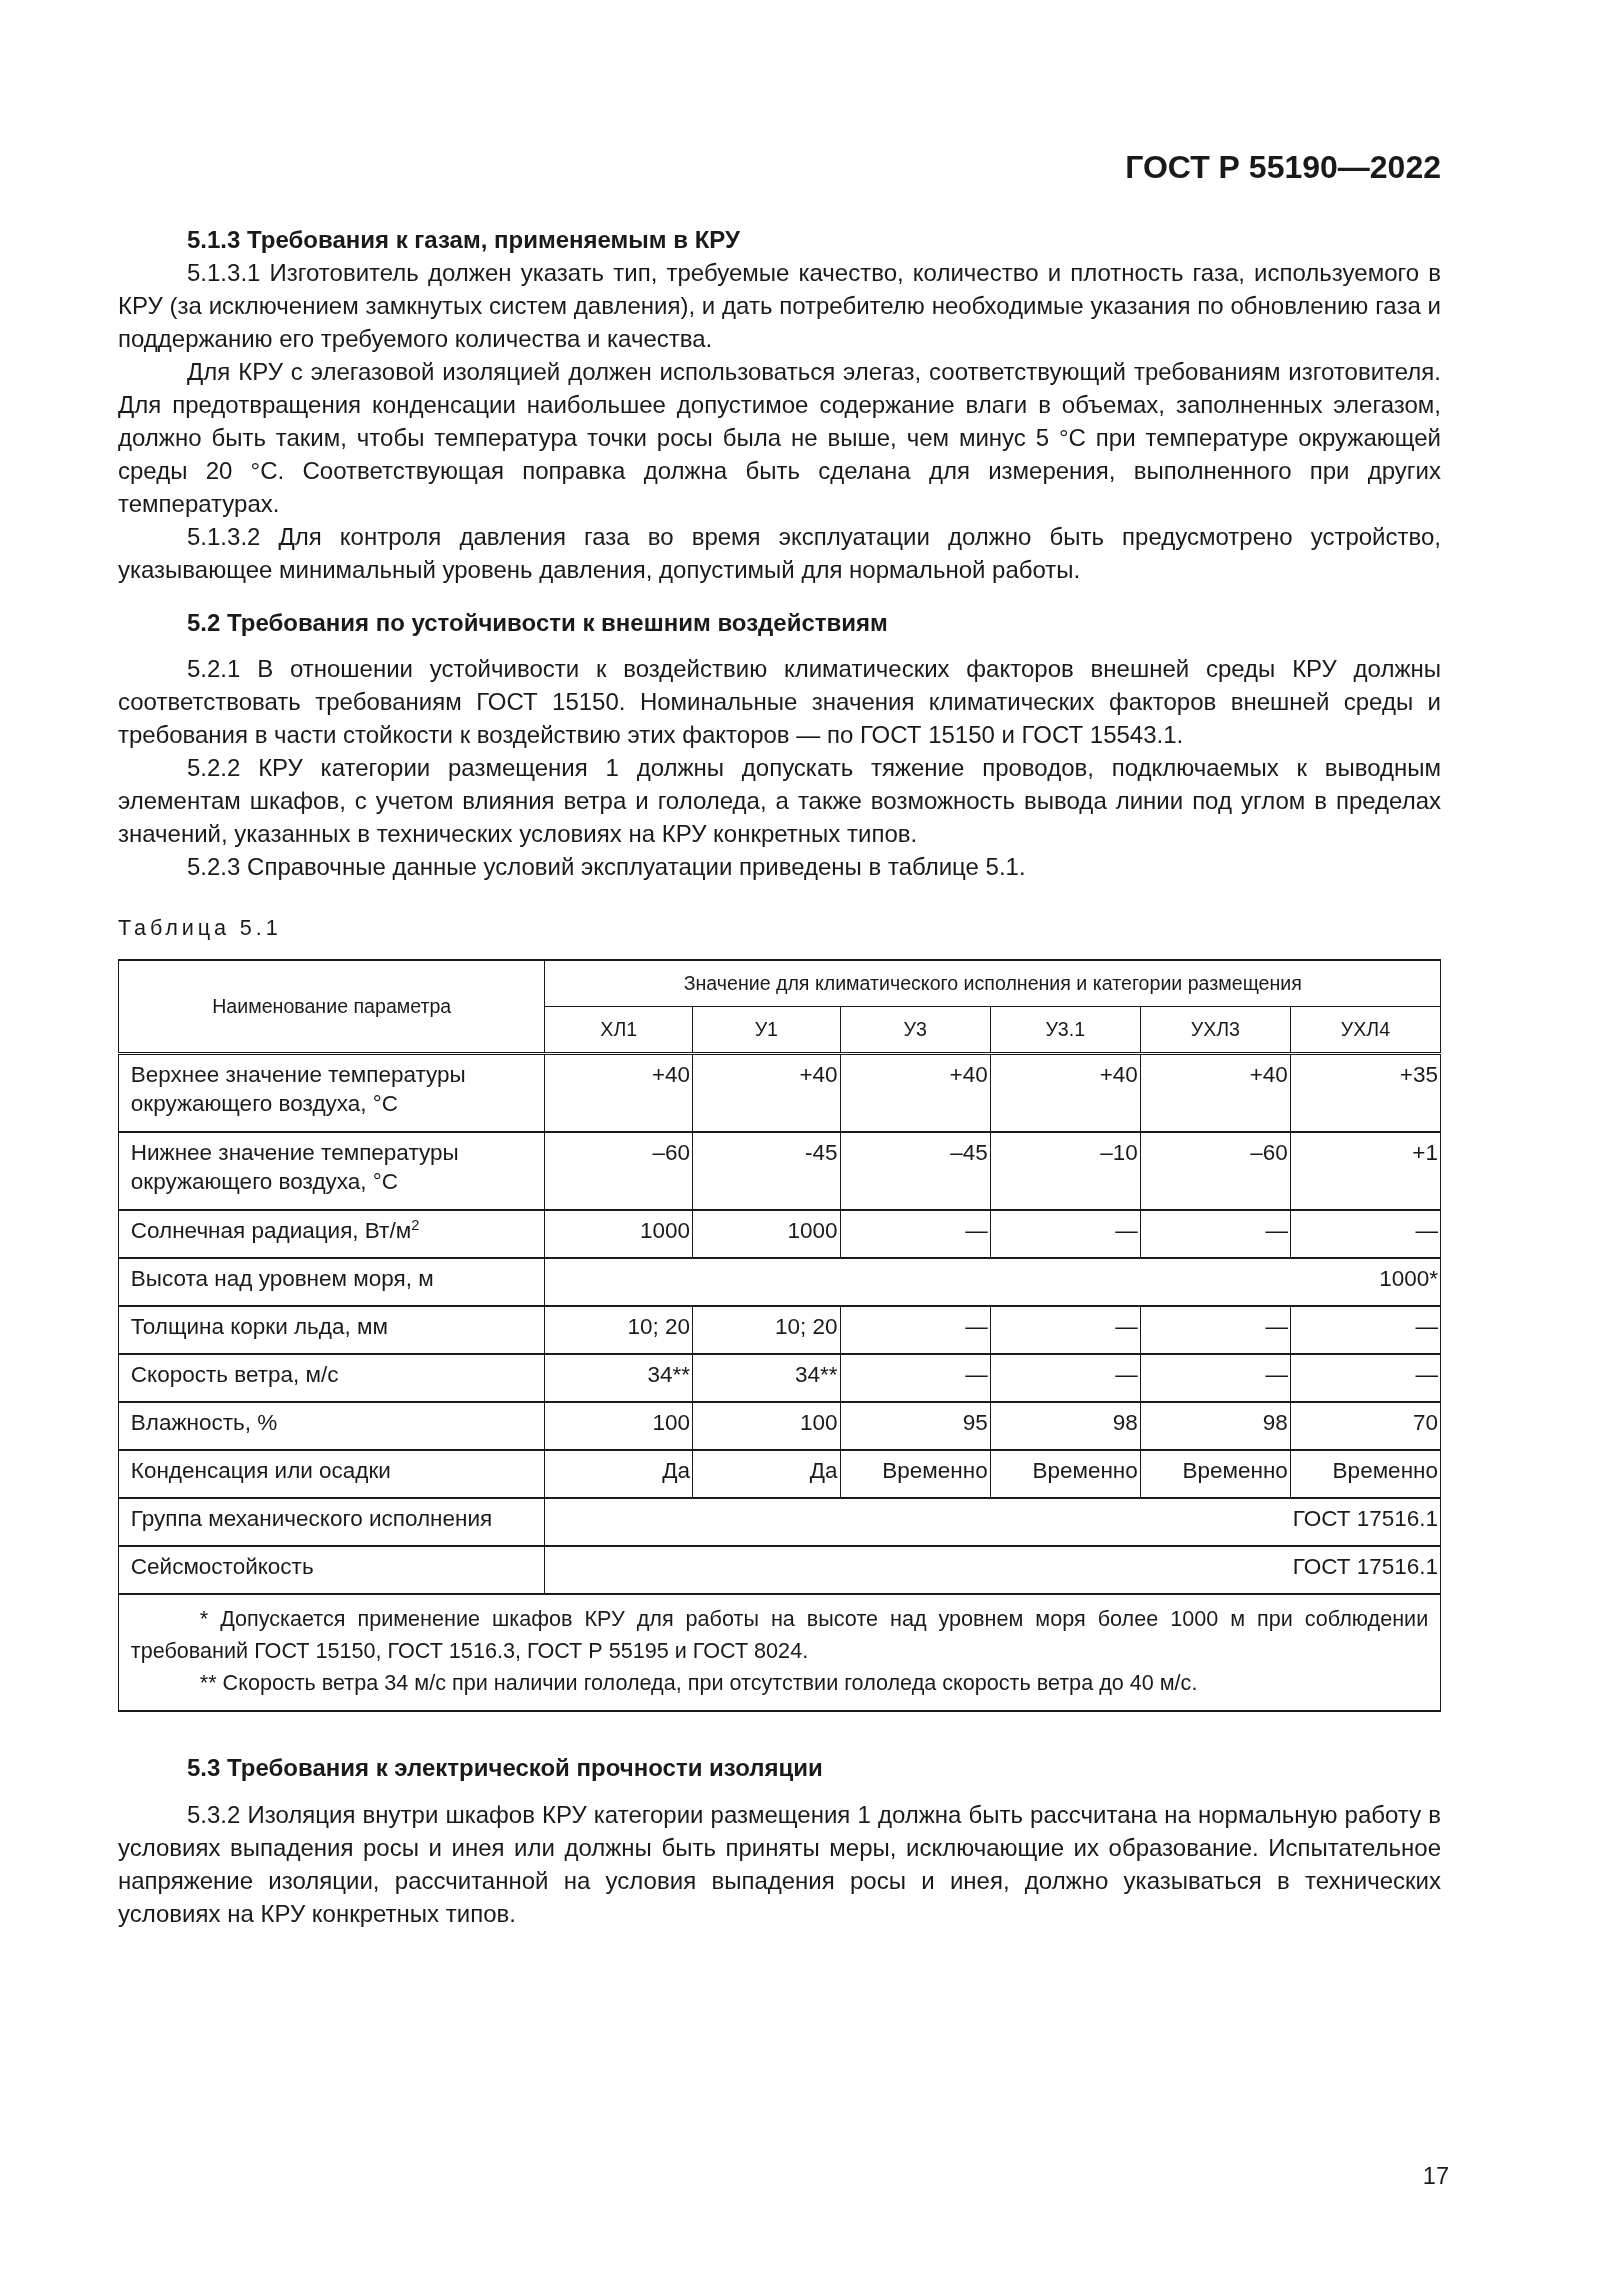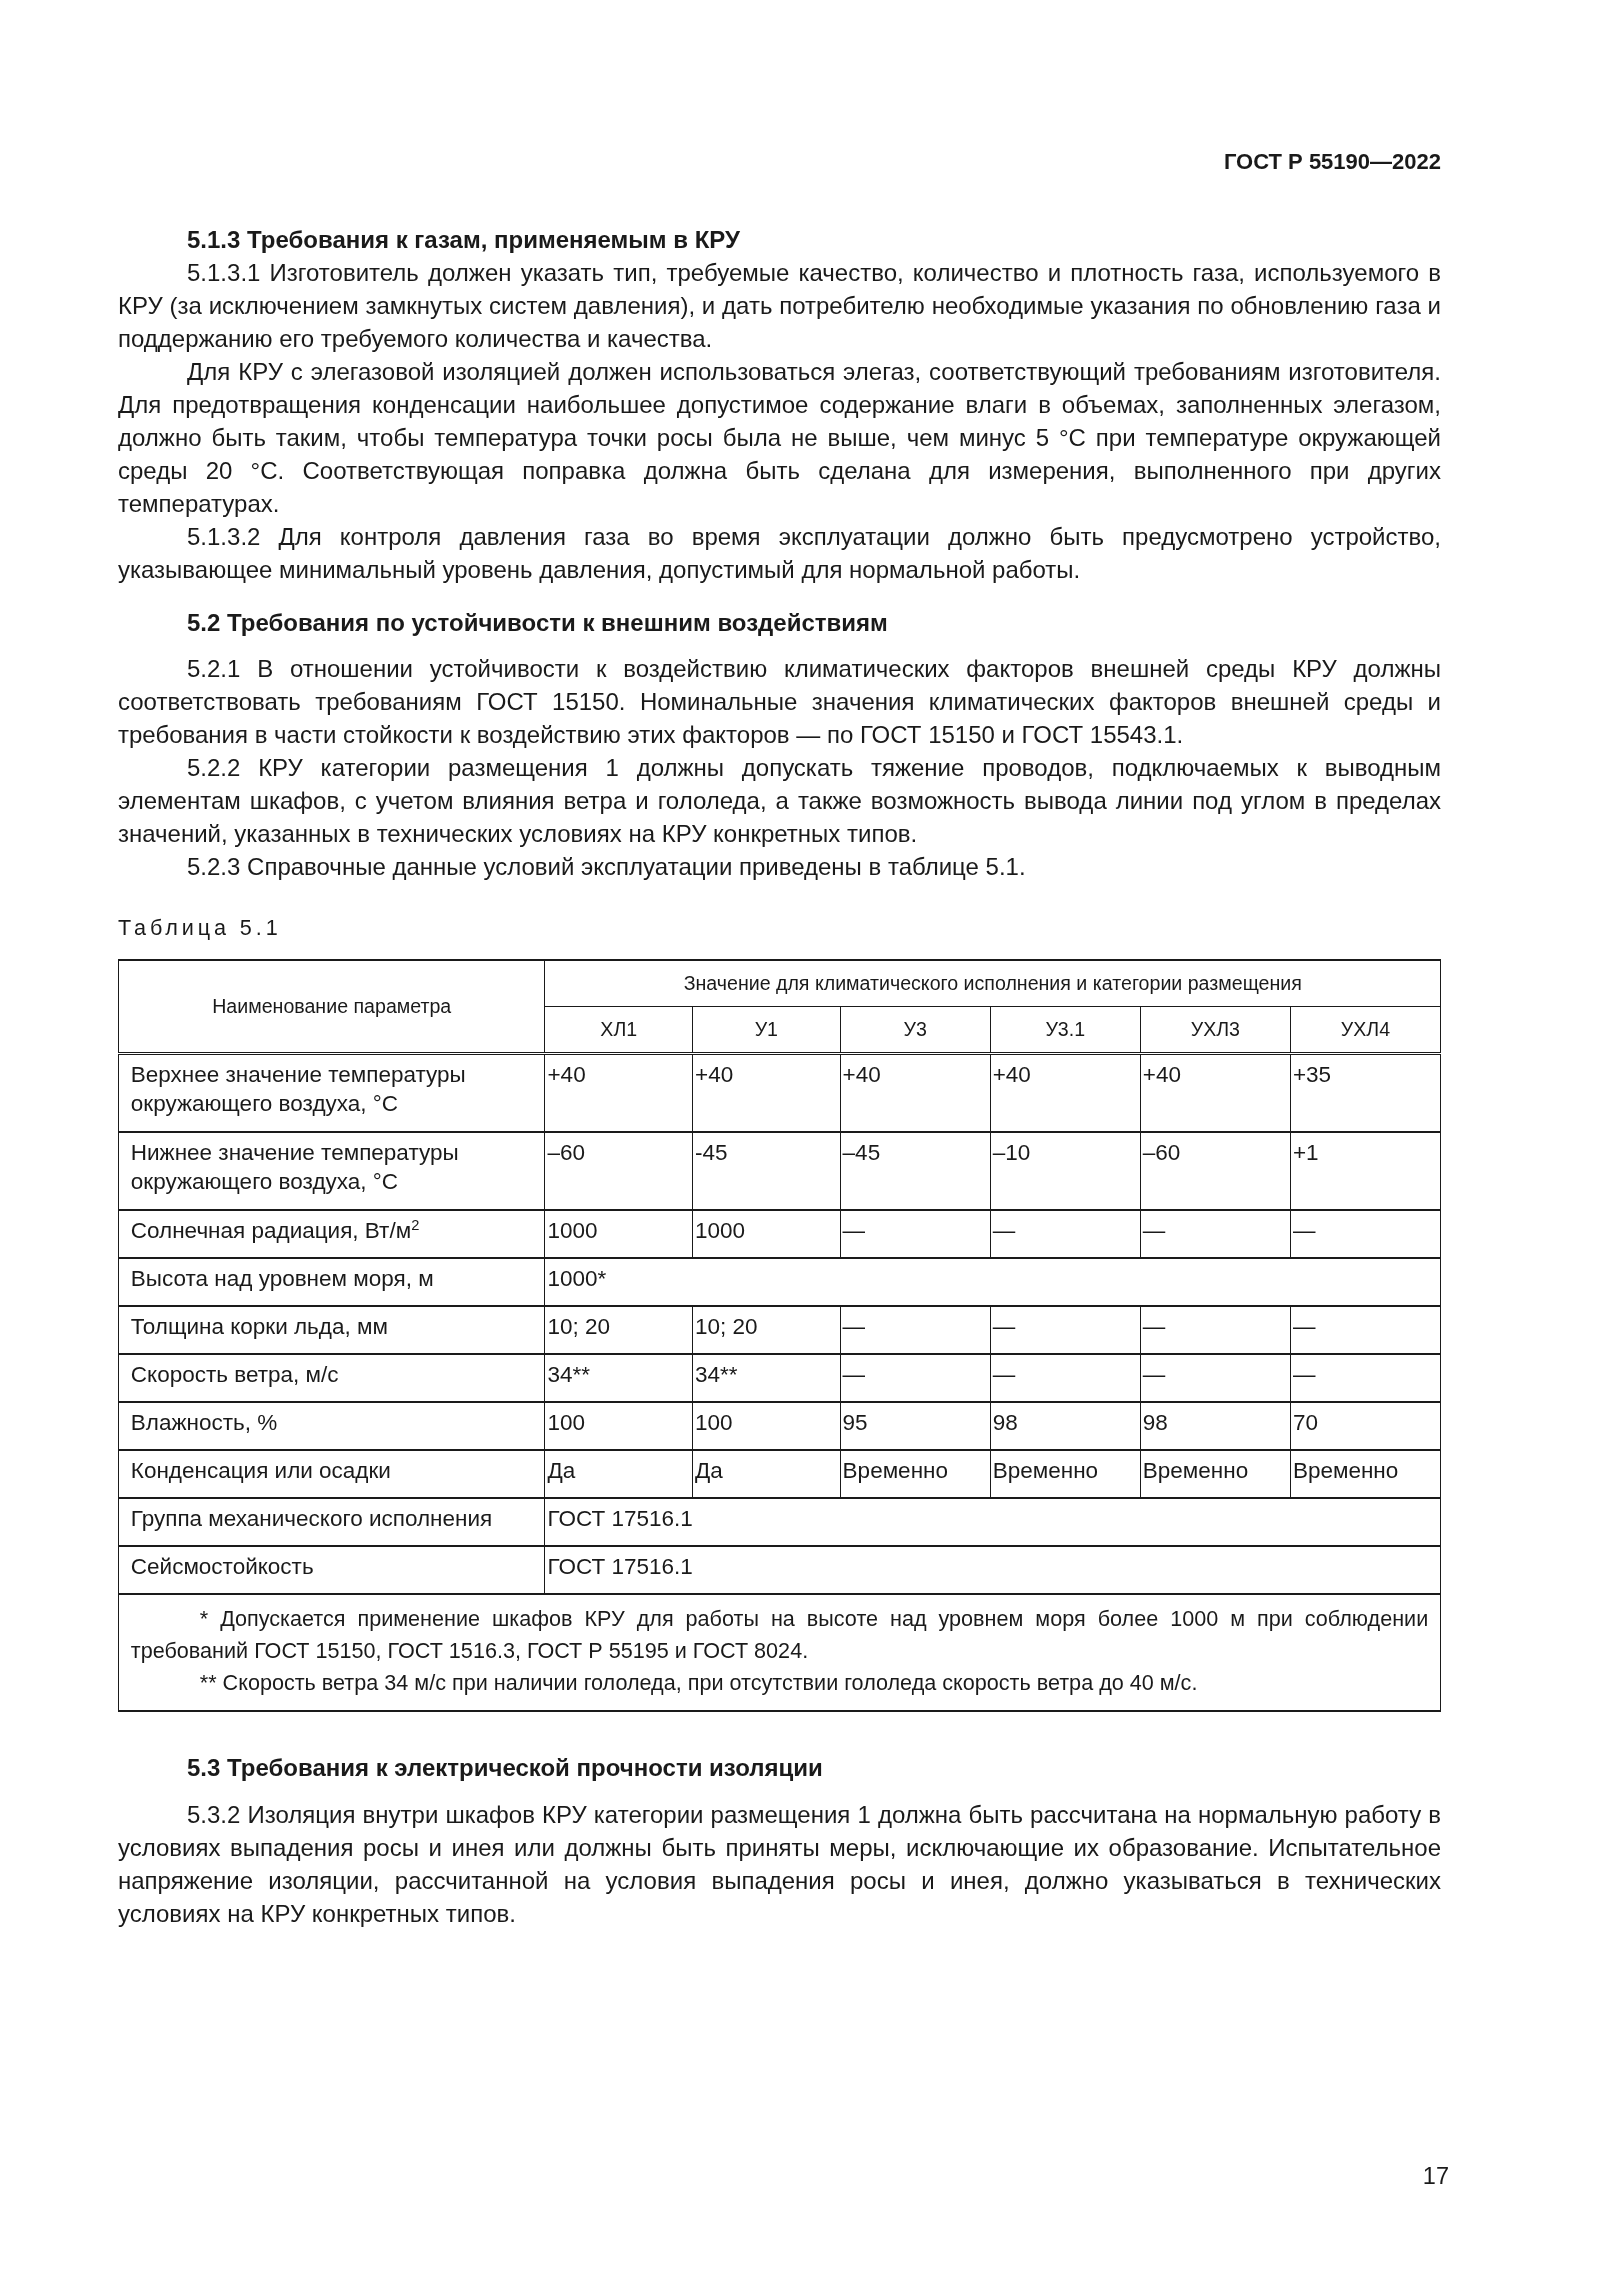--- a/index.html
+++ b/index.html
@@ -1,31 +1,31 @@
 <!DOCTYPE html>
 <html><head>
 <meta charset="utf-8">
 <style>
   html, body { margin:0; padding:0; background:#fff; }
   body { width:1621px; height:2293px; position:relative; font-family:"Liberation Sans", sans-serif; color:#1a1a1a; }
-  .hdr { position:absolute; right:180px; top:149px; font-weight:bold; font-size:22px; }
+  .hdr { position:absolute; right:180px; top:149px; font-weight:bold; font-size:32px; }
   .content { position:absolute; left:118px; top:223px; width:1323px; font-size:24px; line-height:33px; }
   .h { font-weight:bold; text-indent:69px; margin:0; }
   p { margin:0; text-align:justify; text-indent:69px; }
   .gap1 { height:13.7px; }
   .gap2 { height:19.6px; }
   .tcap { letter-spacing:3.9px; font-size:21.6px; margin:27.4px 0 15.7px 0; }
   table { border-collapse:collapse; width:1323px; font-size:22.5px; line-height:29px; }
   td, th { border:1.5px solid #1a1a1a; padding:0; font-weight:normal; }
   thead tr:first-child th { border-top:2.9px solid #1a1a1a; }
   .thsmall { font-size:19.6px; text-align:center; height:45px;margin-top:13px; }
   .thname { width:436px; font-size:19.6px; }
   .hdr-bottom th { border-bottom:3.9px double #1a1a1a; height:45px; }
   tbody td.name { text-align:left; padding:4.9px 11.8px; vertical-align:top; }
-  tbody td.v { text-align:left; vertical-align:top; padding:4.9px 2px; width:147px; }
+  tbody td.v { text-align:right; vertical-align:top; padding:4.9px 2px; width:147px; }
   tbody tr { height:48px; }
   tbody tr.tall { height:78px; }
   tbody tr { border-top:2.9px solid #1a1a1a; }
   .notes td { border-top:2.9px solid #1a1a1a; border-bottom:2.9px solid #1a1a1a; padding:7.8px 11.8px 11.8px 11.8px; font-size:21.6px; line-height:32px; }
   .notes p { text-indent:69px; }
   .pagenum { position:absolute; right:172px; top:2163px; font-size:23.5px; }
   sup { font-size:14.7px; line-height:0; }
 </style>
 </head>
 <body>

